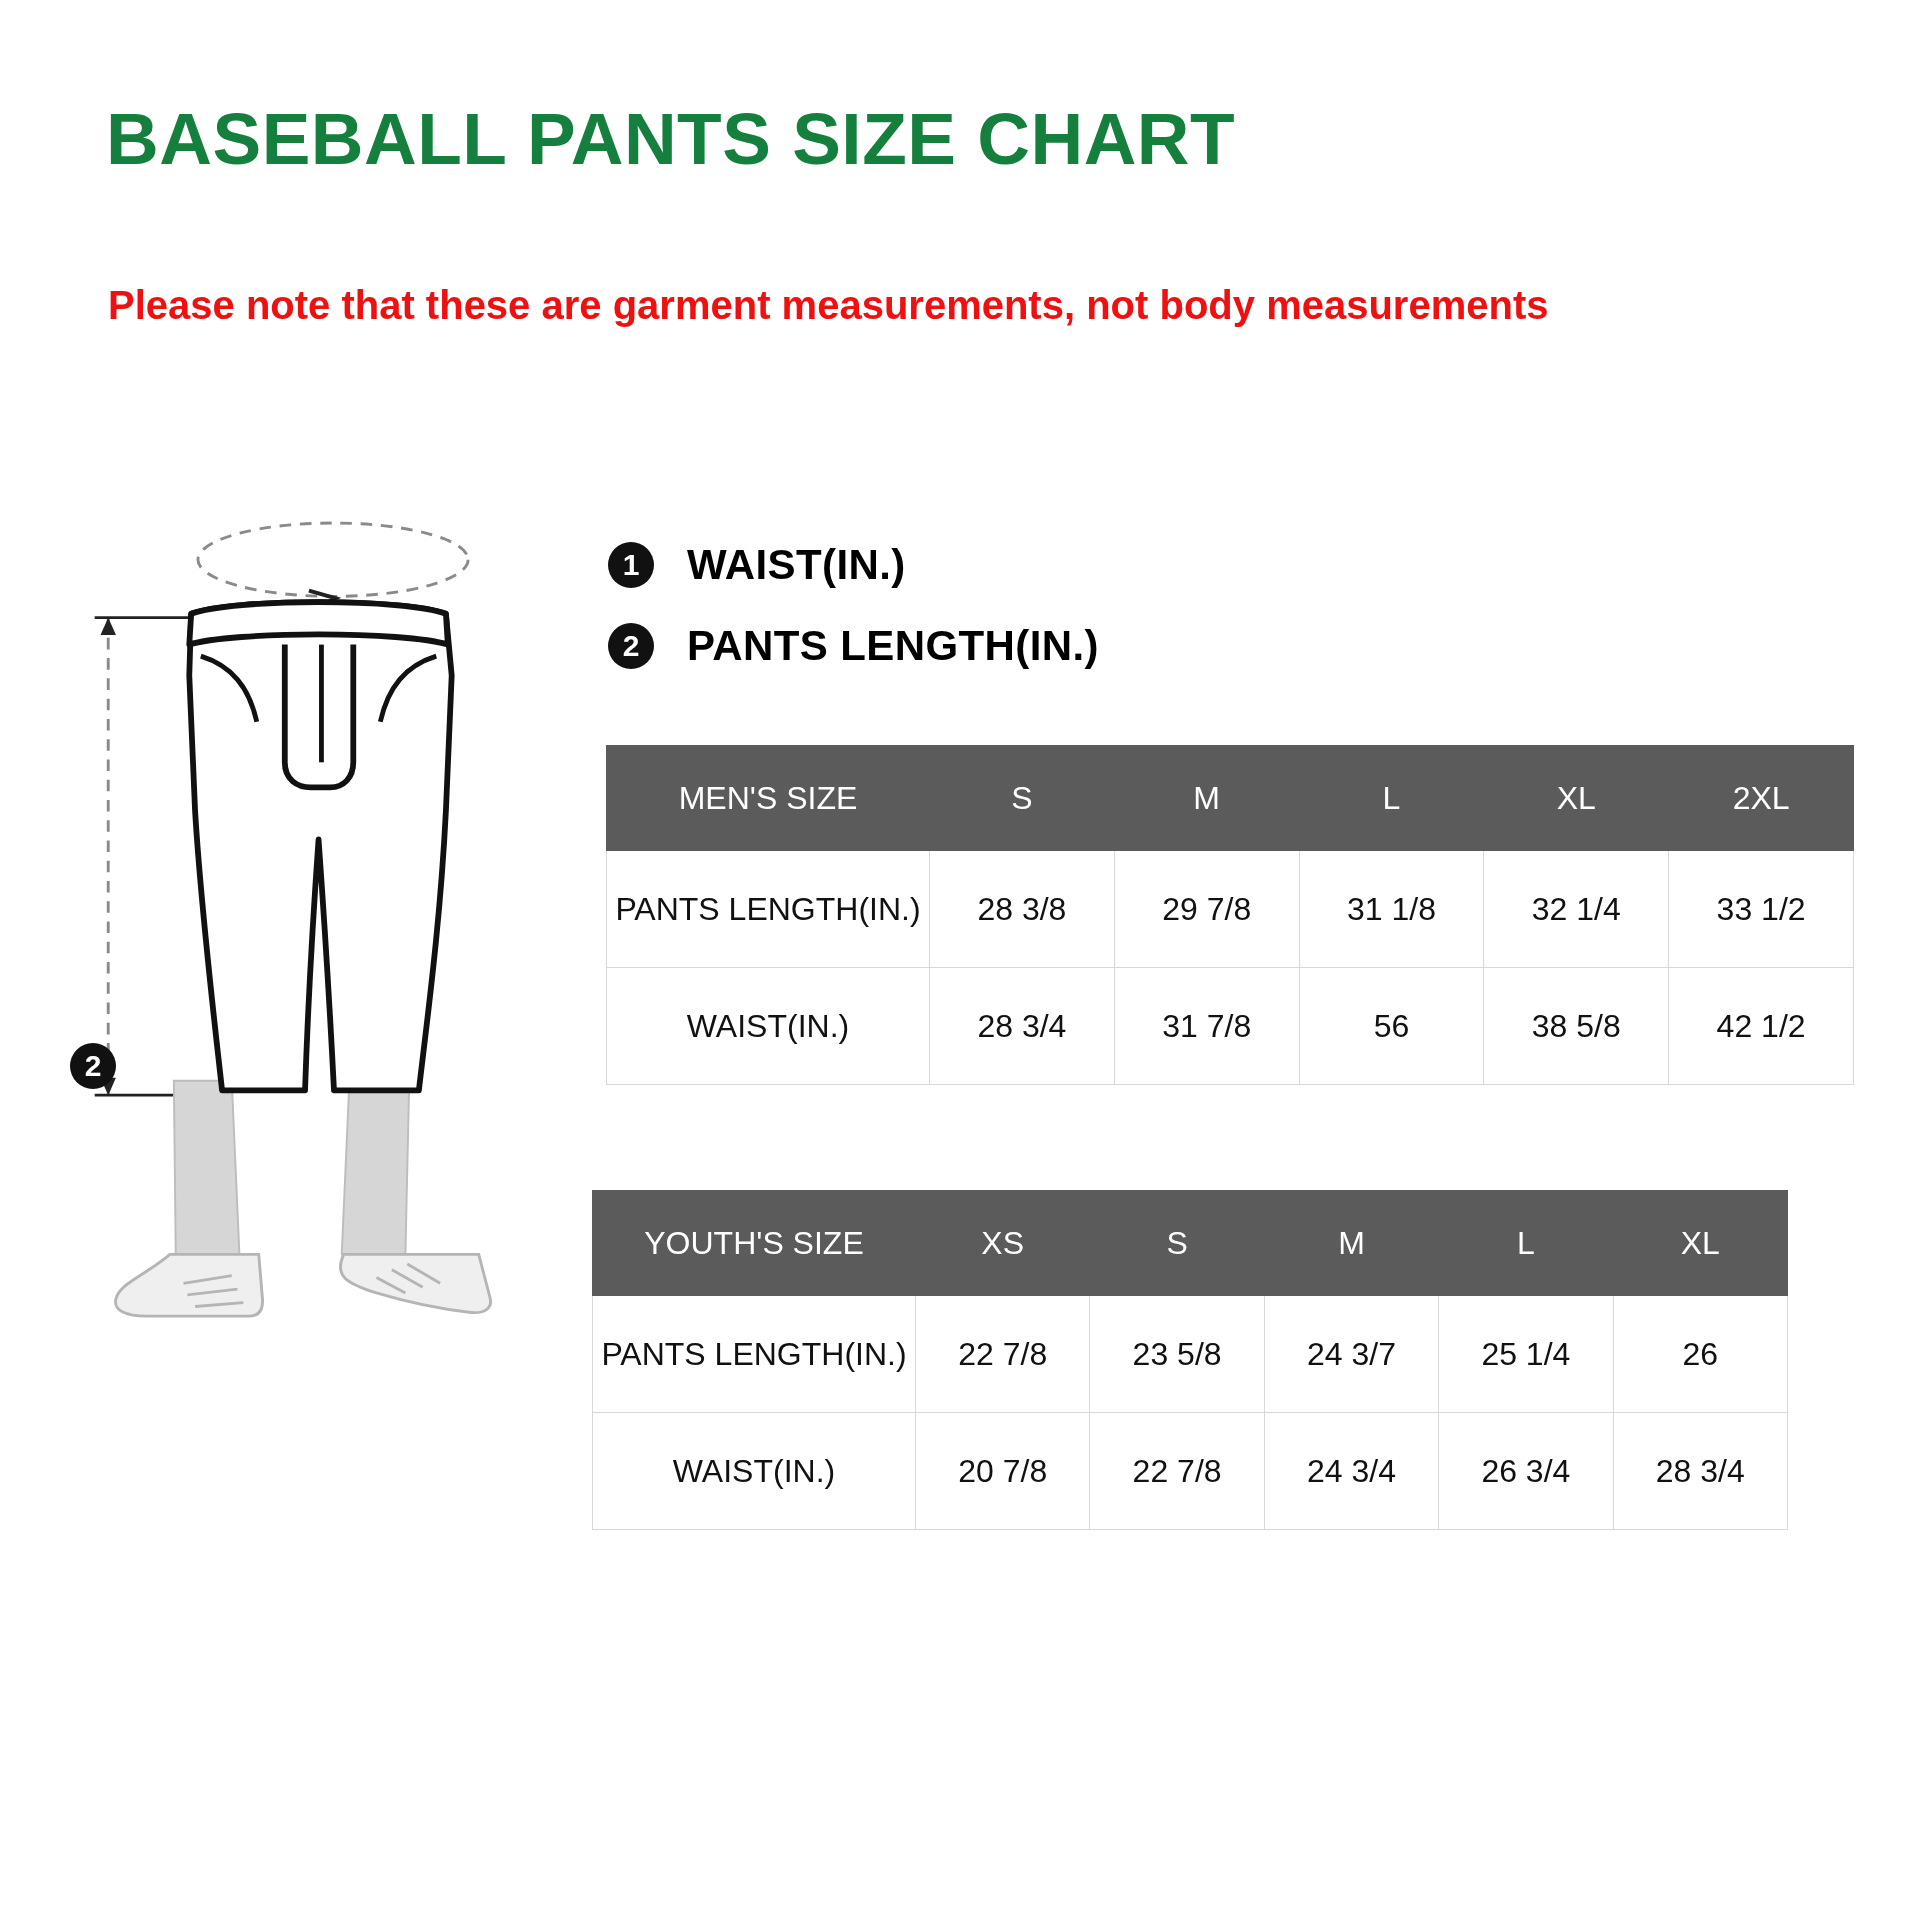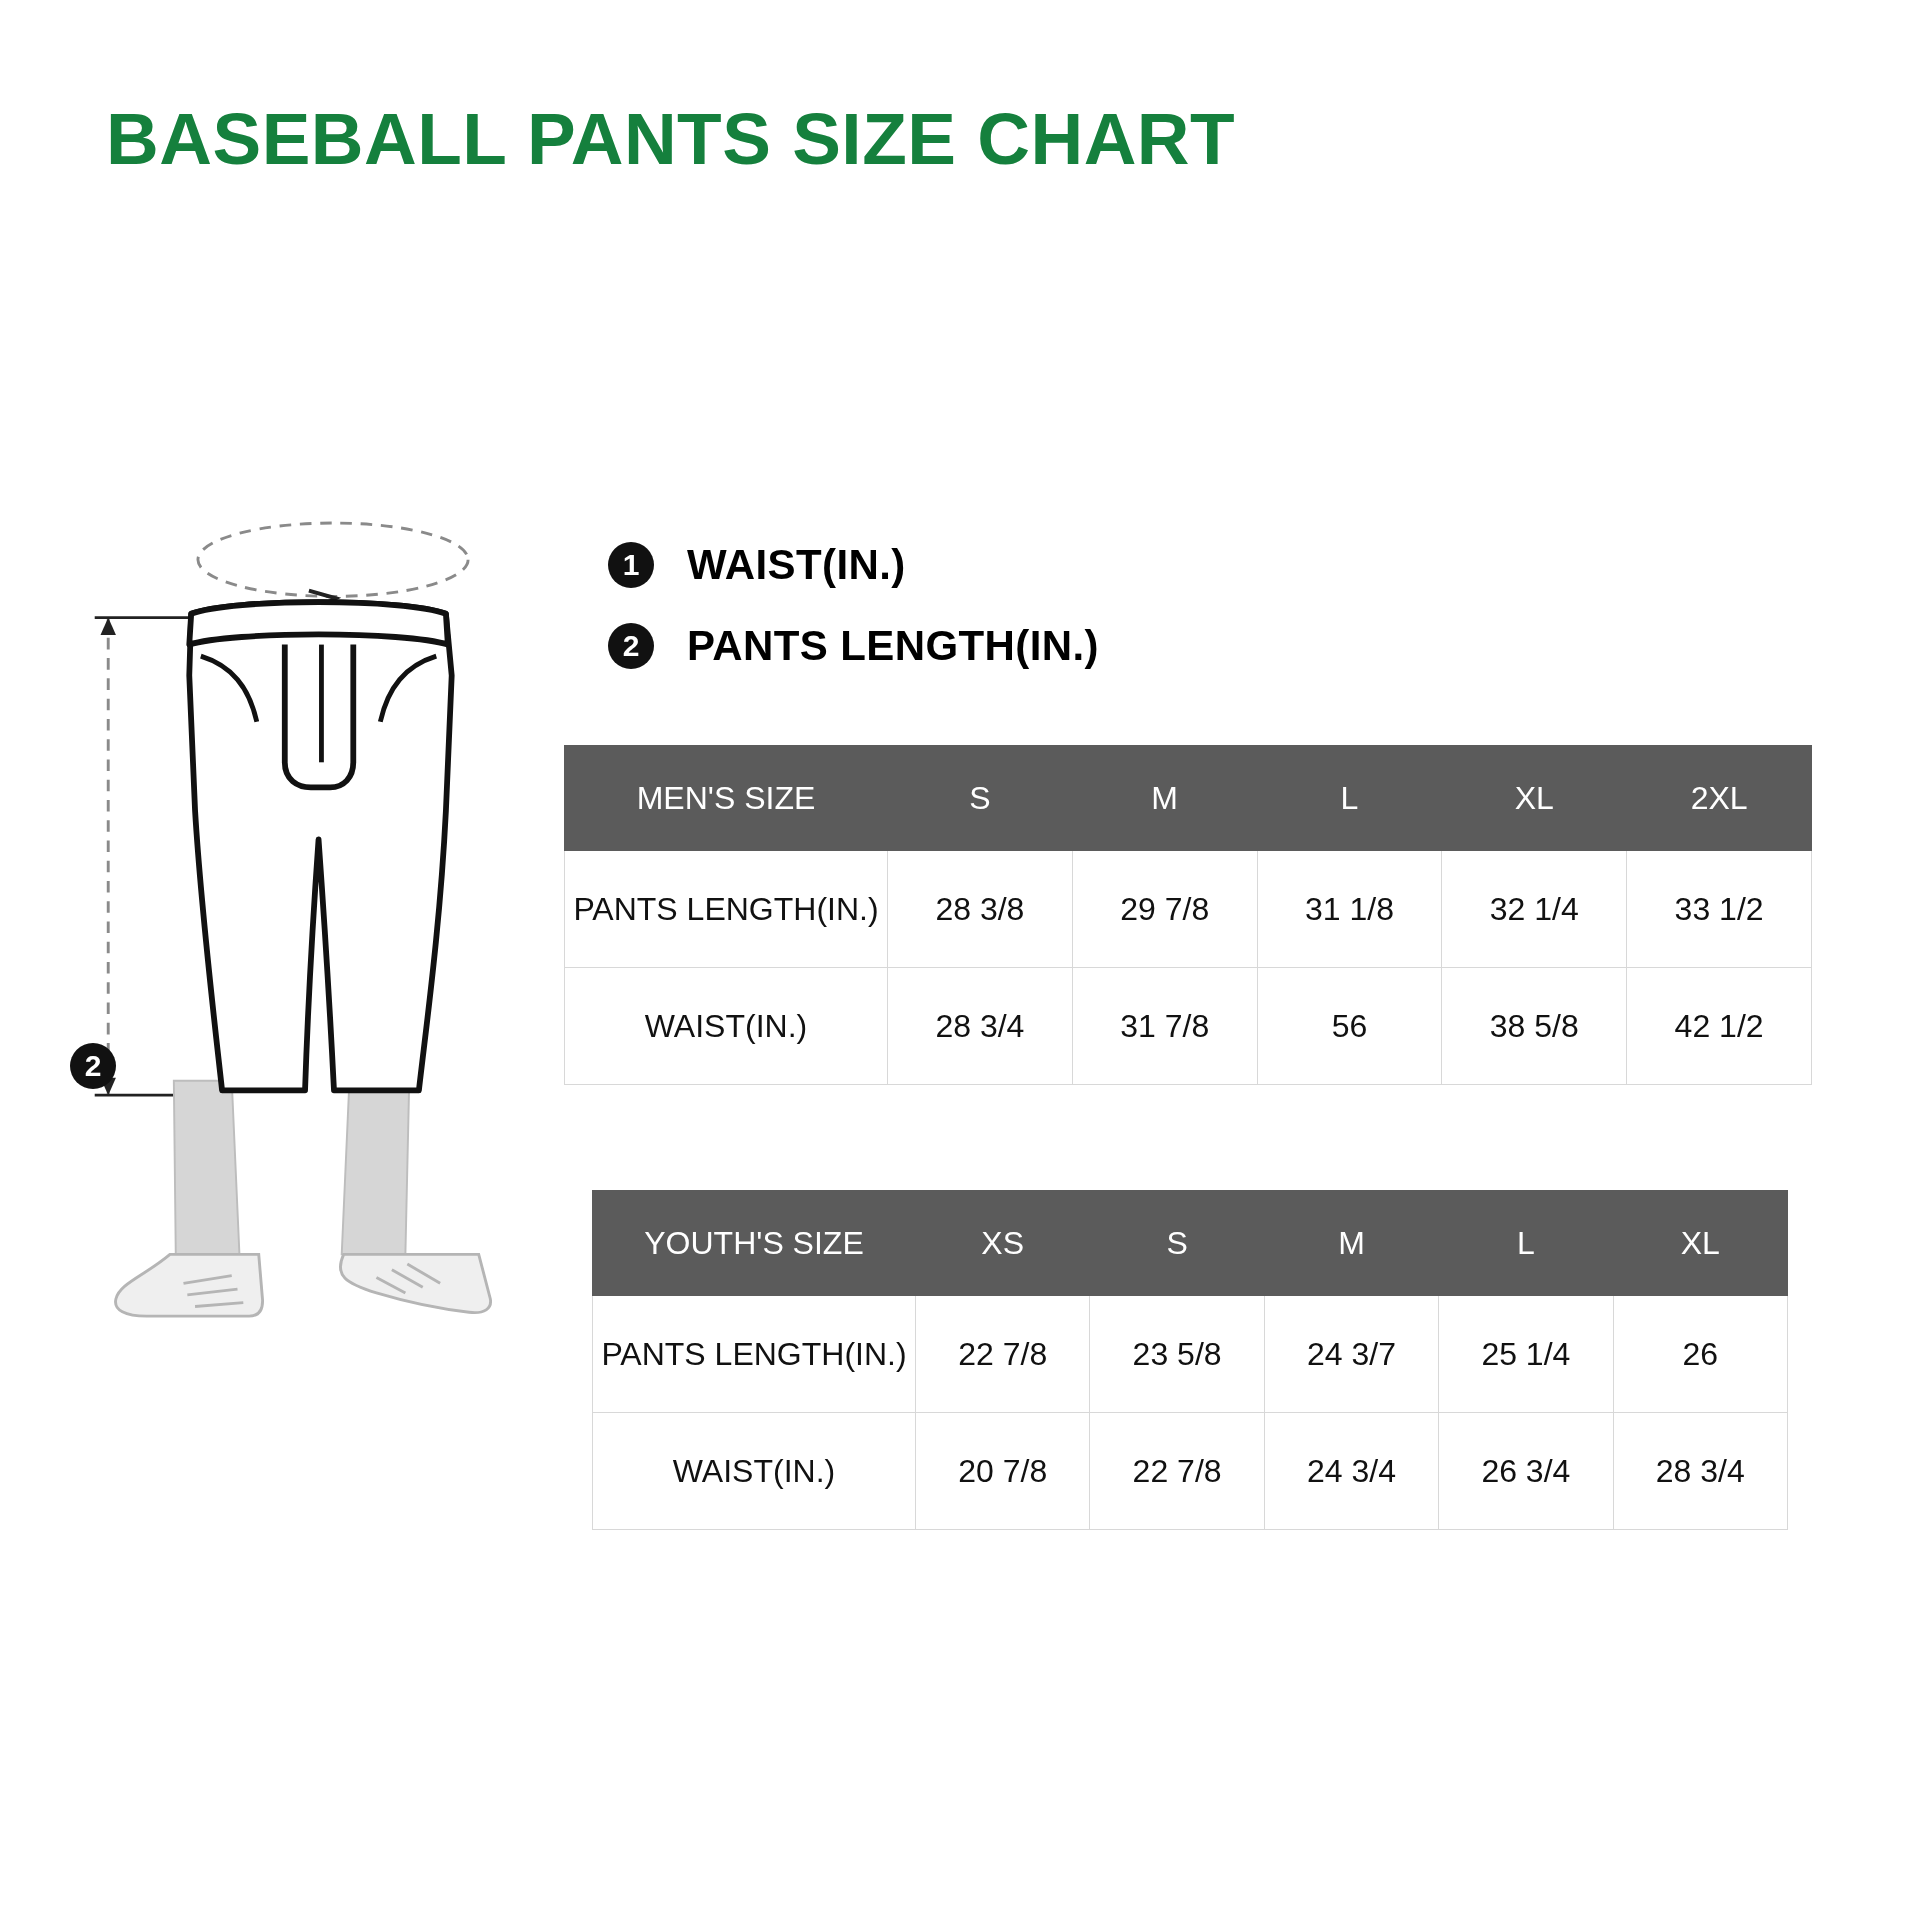--- a/index.html
+++ b/index.html
@@ -103,21 +103,21 @@
     justify-content: center;
   }
 
   
   .table {
     position: absolute;
     border-collapse: collapse;
     table-layout: fixed;
   }
   .table.men {
-    left: 564px;
+    left: 606px;
     top: 745px;
     width: 1248px;
     padding-left: 45px;
   }
   .table.youth {
     left: 592px;
     top: 1190px;
     width: 1196px;
   }
   .table th, .table td {
@@ -159,20 +159,21 @@
     white-space: nowrap;
   }
 </style>
 </head>
 <body>
 
 <div class="page">
 
   <div class="title">BASEBALL PANTS SIZE CHART</div>
 
+  <div class="note">Please note that these are garment measurements, not body measurements</div>
 
   <div class="legend">
     <div class="legend-row">
       <div class="badge">1</div>
       <div class="legend-label">WAIST(IN.)</div>
     </div>
     <div class="legend-row">
       <div class="badge">2</div>
       <div class="legend-label">PANTS LENGTH(IN.)</div>
     </div>

